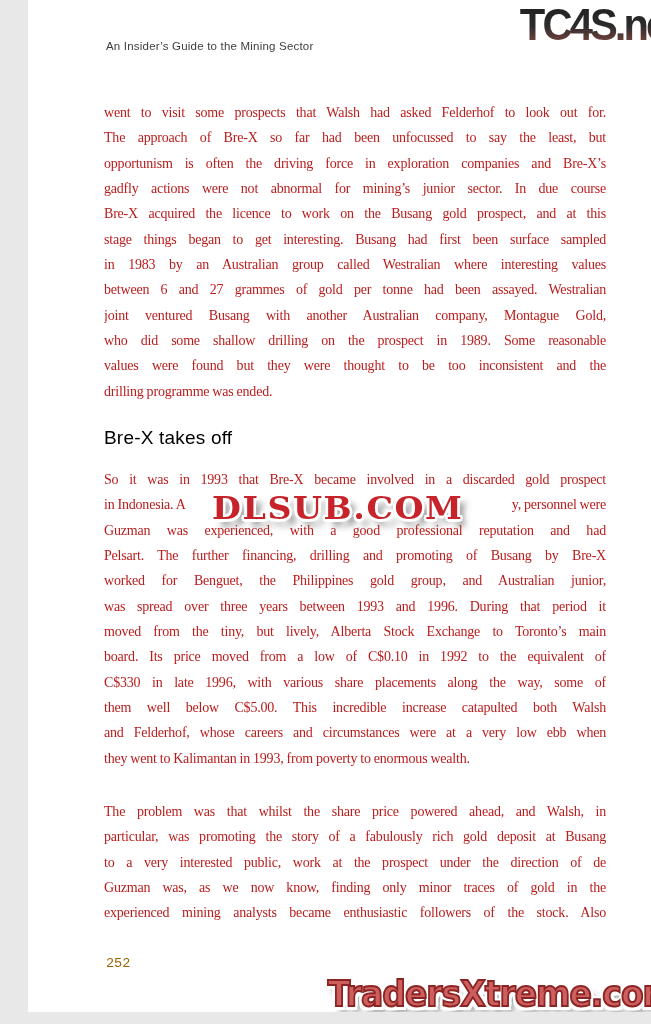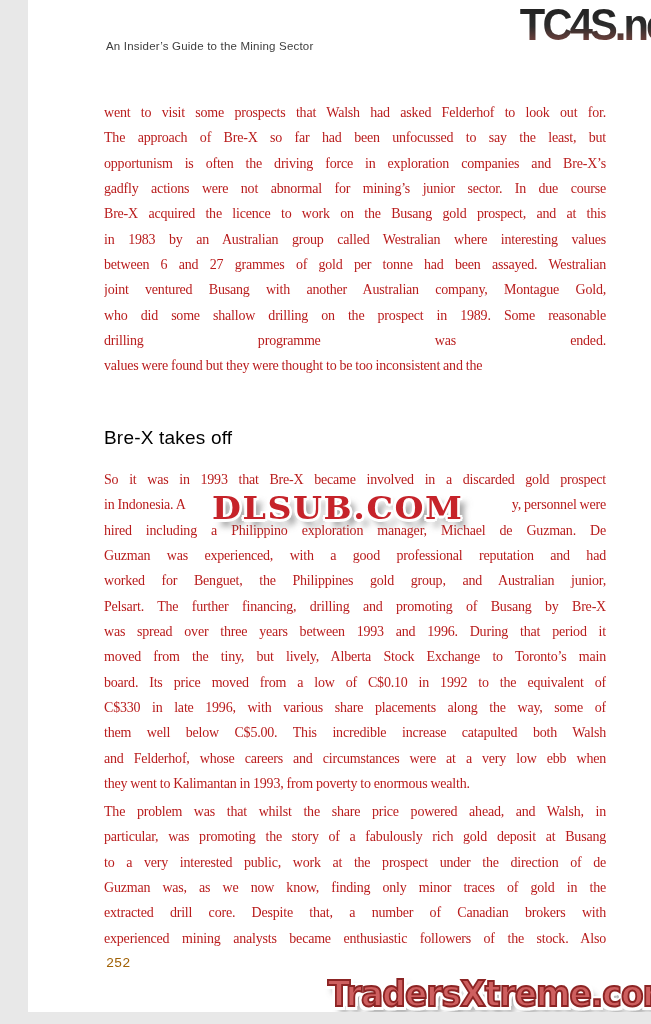--- a/index.html
+++ b/index.html
@@ -84,58 +84,57 @@
   <span class="running-title">An Insider’s Guide to the Mining Sector</span>
 
   <div class="tc4s-logo">TC4S.net</div>
 
   <div class="para p1 left-last">
       <div class="tline">went to visit some prospects that Walsh had asked Felderhof to look out for.</div>
       <div class="tline">The approach of Bre-X so far had been unfocussed to say the least, but</div>
       <div class="tline">opportunism is often the driving force in exploration companies and Bre-X’s</div>
       <div class="tline">gadfly actions were not abnormal for mining’s junior sector. In due course</div>
       <div class="tline">Bre-X acquired the licence to work on the Busang gold prospect, and at this</div>
+      <div class="tline">stage things began to get interesting. Busang had first been surface sampled</div>
       <div class="tline">in 1983 by an Australian group called Westralian where interesting values</div>
       <div class="tline">between 6 and 27 grammes of gold per tonne had been assayed. Westralian</div>
       <div class="tline">joint ventured Busang with another Australian company, Montague Gold,</div>
       <div class="tline">who did some shallow drilling on the prospect in 1989. Some reasonable</div>
+      <div class="tline">values were found but they were thought to be too inconsistent and the</div>
       <div class="tline">drilling programme was ended.</div>
-      <div class="tline">values were found but they were thought to be too inconsistent and the</div>
     </div>
 
   <h2 class="heading">Bre-X takes off</h2>
 
   <div class="para p2">
     <div class="tline">So it was in 1993 that Bre-X became involved in a discarded gold prospect</div>
     <div class="tline obscured">
       <span class="frag">in Indonesia. A</span>
       <span class="gapfill"></span>
       <span class="frag">y, personnel were</span>
     </div>
     <div class="left-last">
-        <div class="tline">hired including a Philippino exploration manager, Michael de Guzman. De</div>
         <div class="tline">Guzman was experienced, with a good professional reputation and had</div>
+        <div class="tline">Pelsart. The further financing, drilling and promoting of Busang by Bre-X</div>
         <div class="tline">worked for Benguet, the Philippines gold group, and Australian junior,</div>
-        <div class="tline">Pelsart. The further financing, drilling and promoting of Busang by Bre-X</div>
         <div class="tline">was spread over three years between 1993 and 1996. During that period it</div>
         <div class="tline">moved from the tiny, but lively, Alberta Stock Exchange to Toronto’s main</div>
         <div class="tline">board. Its price moved from a low of C$0.10 in 1992 to the equivalent of</div>
         <div class="tline">C$330 in late 1996, with various share placements along the way, some of</div>
         <div class="tline">them well below C$5.00. This incredible increase catapulted both Walsh</div>
         <div class="tline">and Felderhof, whose careers and circumstances were at a very low ebb when</div>
         <div class="tline">they went to Kalimantan in 1993, from poverty to enormous wealth.</div>
       </div>
   </div>
 
   <div class="para p3">
       <div class="tline">The problem was that whilst the share price powered ahead, and Walsh, in</div>
       <div class="tline">particular, was promoting the story of a fabulously rich gold deposit at Busang</div>
       <div class="tline">to a very interested public, work at the prospect under the direction of de</div>
       <div class="tline">Guzman was, as we now know, finding only minor traces of gold in the</div>
-      <div class="tline">extracted drill core. Despite that, a number of Canadian brokers with</div>
       <div class="tline">experienced mining analysts became enthusiastic followers of the stock. Also</div>
     </div>
 
   <div class="dlsub-watermark">DLSUB.COM</div>
 
   <span class="page-number">252</span>
 
   <div class="tx-logo">TradersXtreme.com</div>
 
 </div>

